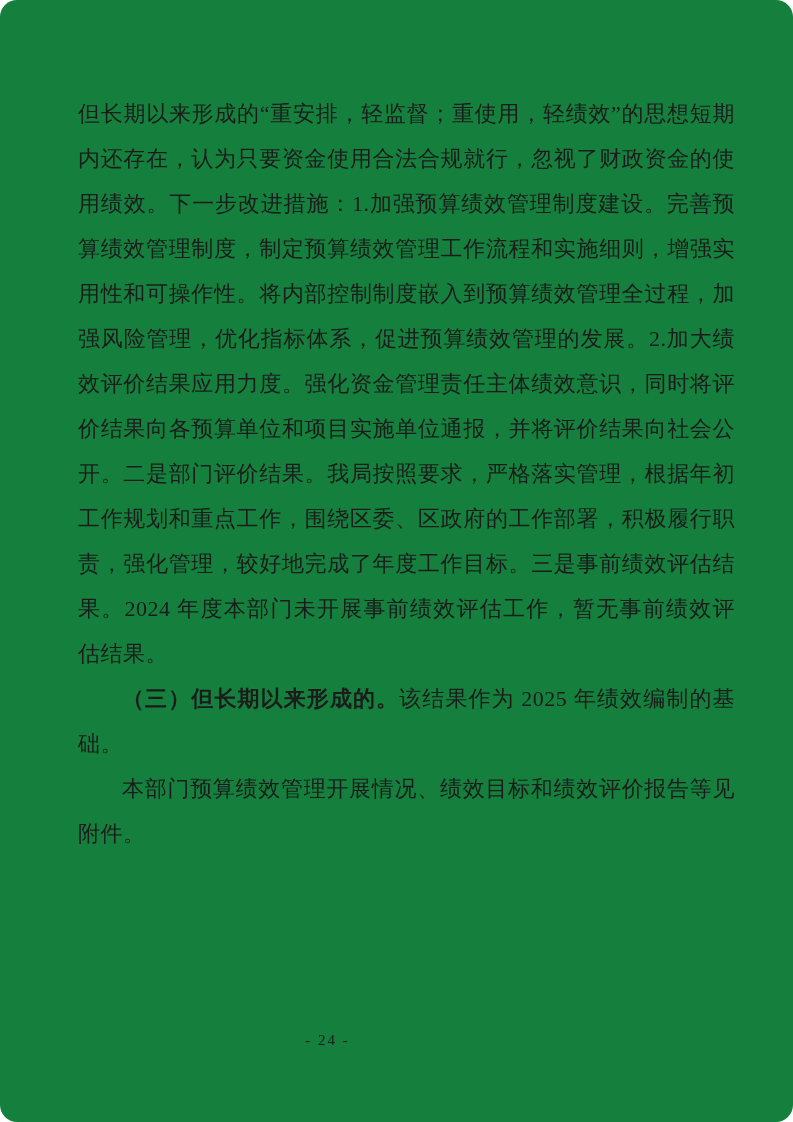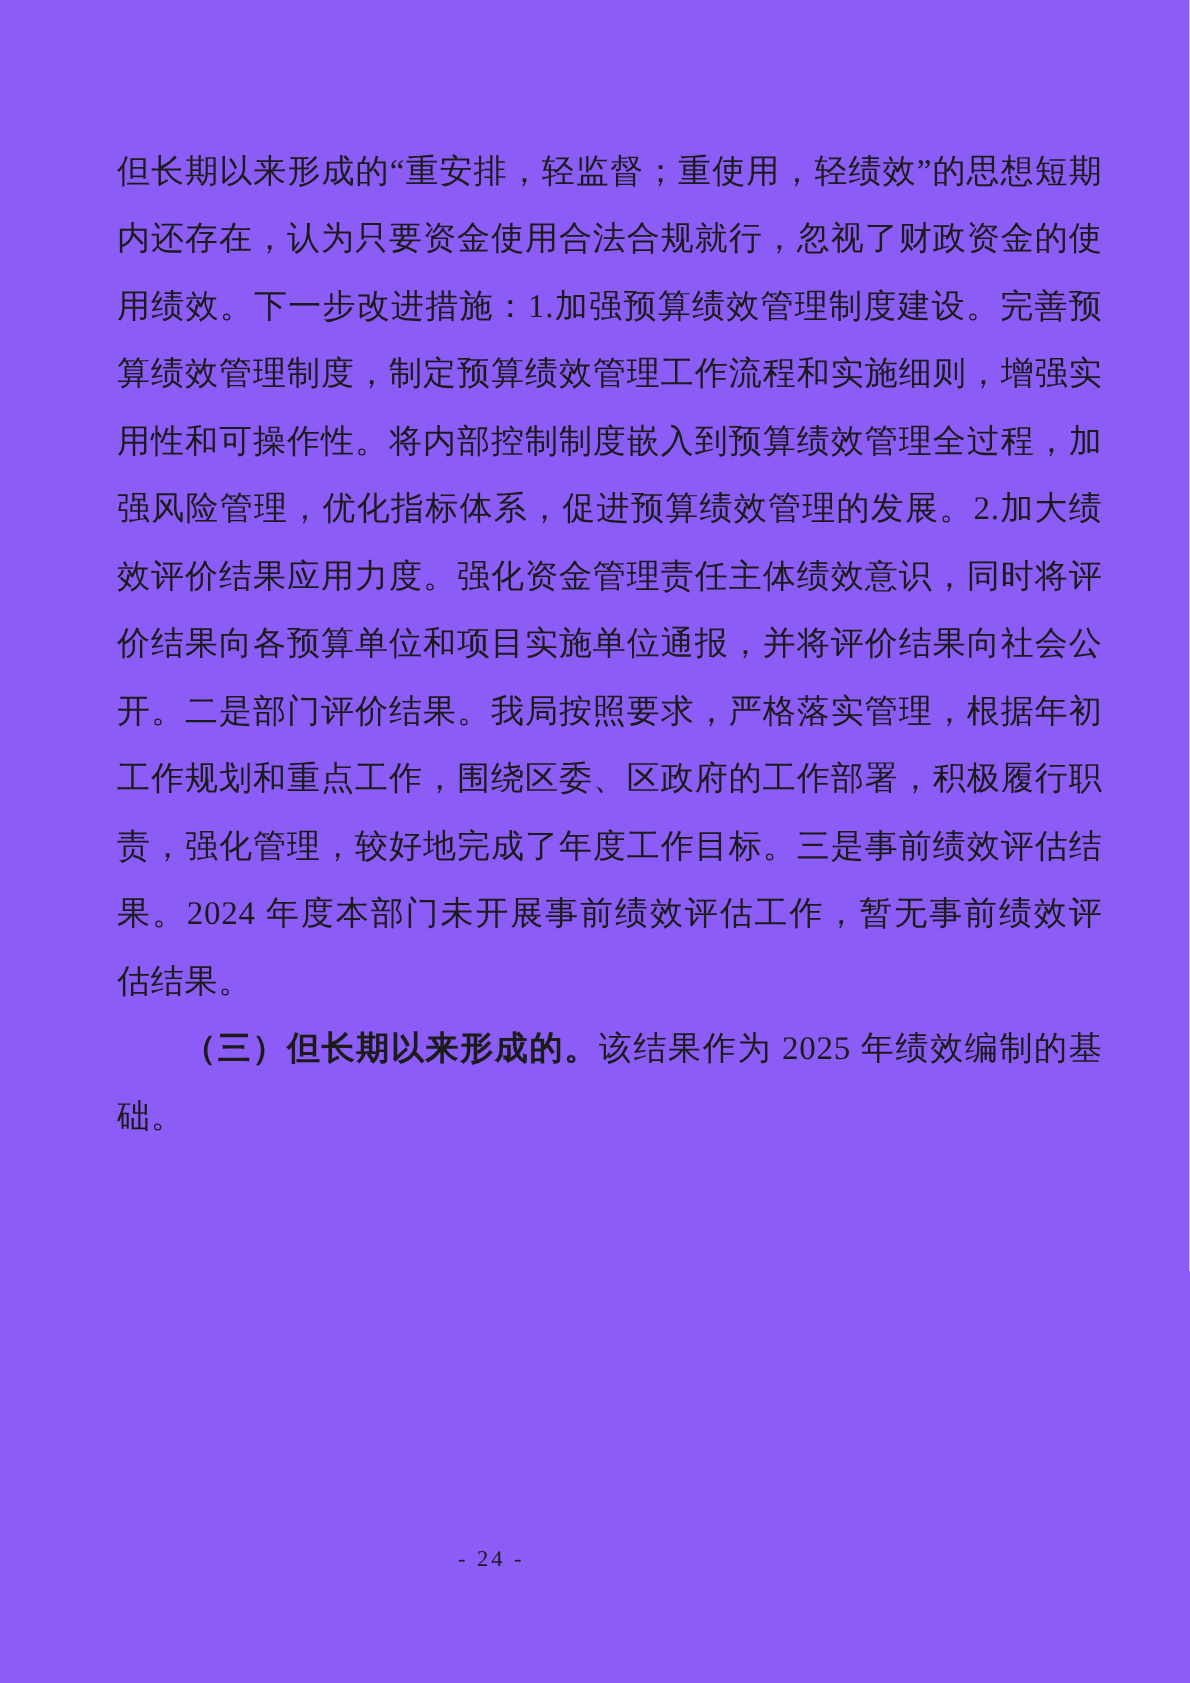--- a/index.html
+++ b/index.html
@@ -4,24 +4,25 @@
 <style>
   html, body {
     margin: 0;
     padding: 0;
     background: #ffffff;
   }
   .page {
     position: relative;
     width: 793px;
     height: 1122px;
-    background: #8b5cf6;
+    background: #15803d;
     overflow: hidden;
     font-family: "Liberation Serif", "DejaVu Serif", serif;
     color: #1b1b1b;
+    border-radius: 17px;
   }
   .doc-content {
     position: absolute;
     left: 78px;
     top: 91px;
     width: 657px;
   }
   .doc-paragraph {
     margin: 0;
     font-size: 22px;
@@ -50,17 +51,18 @@
     color: #1b1b1b;
   }
 </style>
 </head>
 <body>
 
 <div class="page">
   <div class="doc-content">
       <p class="doc-paragraph"><span class="run">但长期以来形成的“重安排，轻监督；重使用，轻绩效”的思想短期内还存在，认为只要资金使用合法合规就行，忽视了财政资金的使用绩效。下一步改进措施：1.加强预算绩效管理制度建设。完善预算绩效管理制度，制定预算绩效管理工作流程和实施细则，增强实用性和可操作性。将内部控制制度嵌入到预算绩效管理全过程，加强风险管理，优化指标体系，促进预算绩效管理的发展。2.加大绩效评价结果应用力度。强化资金管理责任主体绩效意识，同时将评价结果向各预算单位和项目实施单位通报，并将评价结果向社会公开。二是部门评价结果。我局按照要求，严格落实管理，根据年初工作规划和重点工作，围绕区委、区政府的工作部署，积极履行职责，强化管理，较好地完成了年度工作目标。三是事前绩效评估结果。2024 年度本部门未开展事前绩效评估工作，暂无事前绩效评估结果。</span></p>
       <p class="doc-paragraph indent"><span class="run bold">（三）但长期以来形成的。</span><span class="run">该结果作为 2025 年绩效编制的基础。</span></p>
+      <p class="doc-paragraph indent"><span class="run">本部门预算绩效管理开展情况、绩效目标和绩效评价报告等见附件。</span></p>
     </div>
   <div class="page-footer">
     <span class="page-number">- 24 -</span>
   </div>
 </div>
 
 </body></html>

